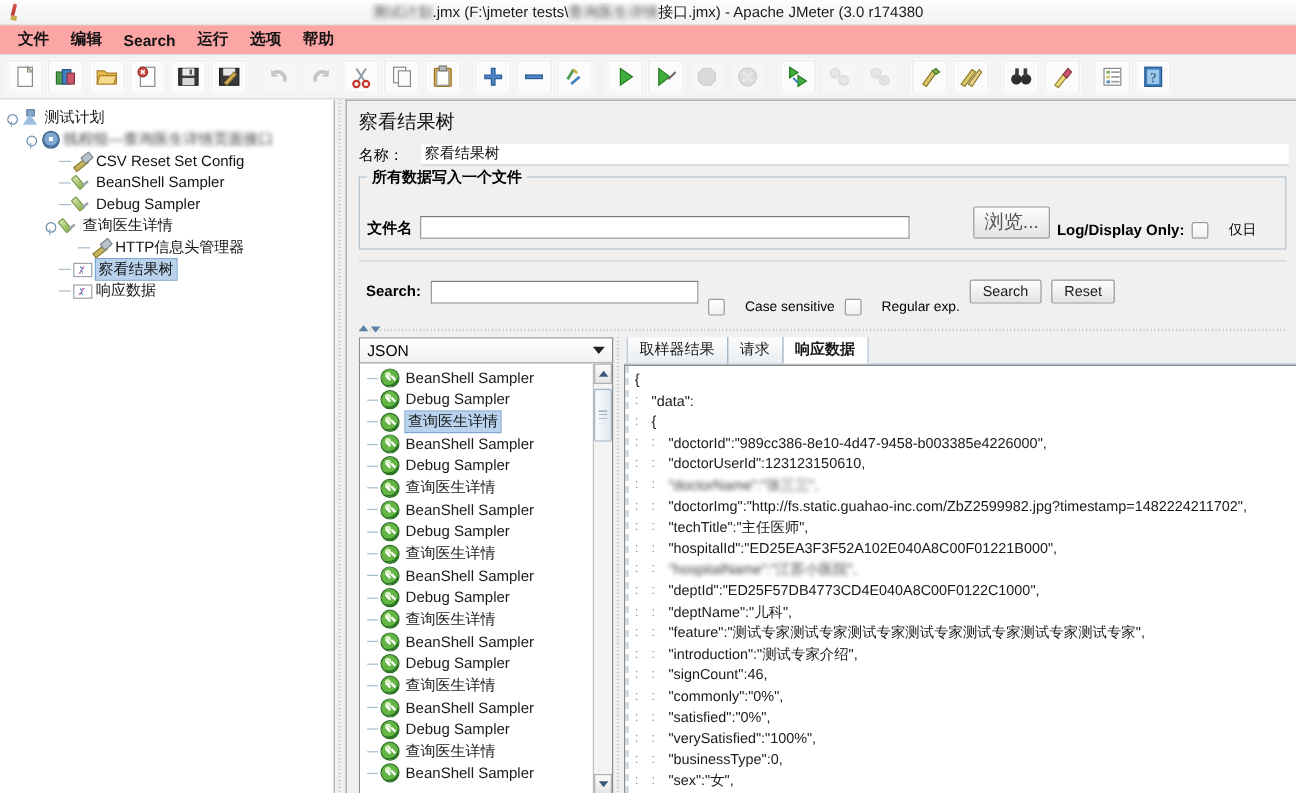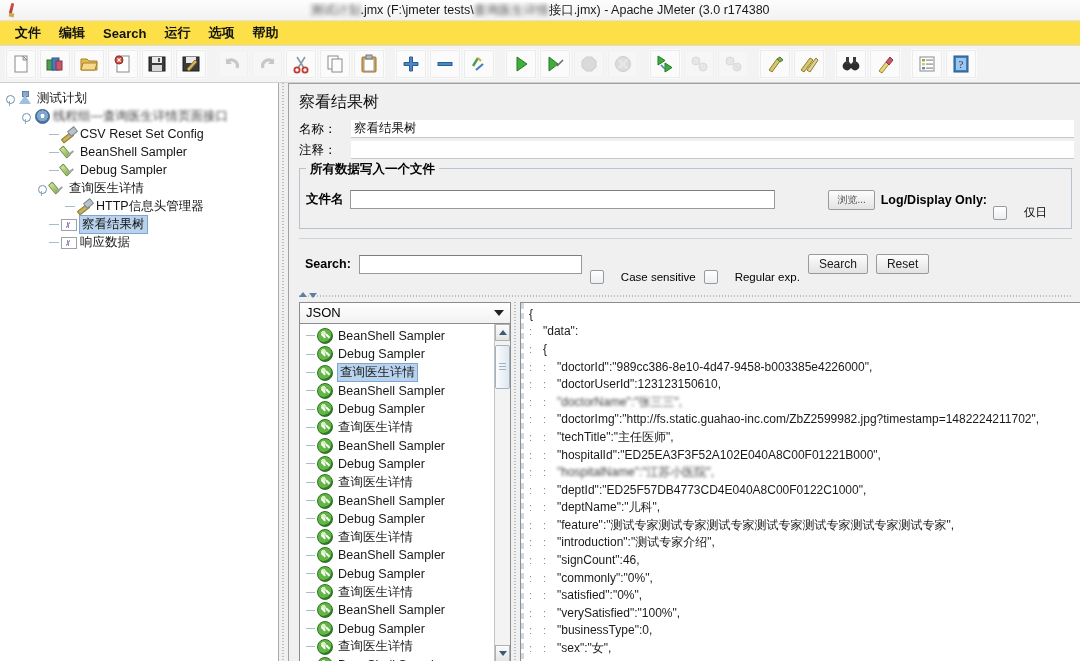--- a/index.html
+++ b/index.html
@@ -58,21 +58,21 @@
     color: #1a1a1a;
     white-space: nowrap;
     overflow: hidden;
   }
   .blur-sm { filter: blur(1.6px); opacity: .85; }
   .blur-md { filter: blur(2.2px); opacity: .8; }
 
   
   .menubar {
     height: 24px;
-    background: #fde047;
+    background: #fca5a5;
     display: flex;
     align-items: center;
     padding-left: 6px;
     border-bottom: 1px solid #dcdcdc;
   }
   .menubar .menu-item {
     padding: 3px 9px;
     font-size: 13px;
     font-weight: bold;
     color: #141414;
@@ -290,34 +290,34 @@
     padding: 10px 24px 8px 6px;
   }
   .group > .gtitle {
     position: absolute;
     top: -8px; left: 6px;
     background: #f0f0f0;
     padding: 0 4px;
     font-weight: bold;
     font-size: 12.5px;
   }
-  .group .grow { display: flex; align-items: center; gap: 6px; }
+  .group .grow { display: flex; align-items: flex-end; gap: 6px; }
   .group .grow .glabel { font-weight: bold; font-size: 12.5px; flex: 0 0 auto; }
 
   .btn {
     background: linear-gradient(#fdfdfd, #e3e3e3);
     border: 1px solid #9a9a9a;
     border-radius: 2px;
     font-size: 12px;
     padding: 2px 10px;
     color: #1a1a1a;
     white-space: nowrap;
     flex: 0 0 auto;
   }
-  .btn.small { font-size: 10px; padding: 2px 8px; color: #555; margin-left: 47px; }
+  .btn.small { font-size: 16px; padding: 2px 8px; color: #555; margin-left: 47px; }
 
   .chk {
     display: inline-flex;
     align-items: center;
     gap: 17px;
     font-size: 11.5px;
     flex: 0 0 auto;
     white-space: nowrap;
     margin-top: 26px;
   }
@@ -833,24 +833,20 @@
 
   <div class="right-pane">
 
     <div class="panel-title">察看结果树</div>
 
     <div class="field-row">
       <div class="flabel">名称：</div>
       <div class="txt plain">察看结果树</div>
     </div>
 
-    <div class="field-row">
-      <div class="flabel">注释：</div>
-      <div class="txt plain"></div>
-    </div>
 
     <div class="group">
       <div class="gtitle">所有数据写入一个文件</div>
       <div class="grow">
         <div class="glabel">文件名</div>
         <div class="txt"></div>
         <div class="btn small">浏览...</div>
         <div class="glabel">Log/Display Only:</div>
         <div class="chk">
           <span class="box"></span>
@@ -996,20 +992,25 @@
             <div class="sarrow dn">
                 <span class="tri"></span>
               </div>
           </div>
         </div>
       </div>
 
       <div class="res-splitter"></div>
 
       <div class="res-right">
+        <div class="tabstrip" id="tabs">
+            <div class="tab">取样器结果</div>
+            <div class="tab">请求</div>
+            <div class="tab active">响应数据</div>
+          </div>
         <div class="json-view">
           <div class="json-gutter"></div>
           <div class="json-body" id="json">
               <div class="jline">
                 <span class="jtext">{</span>
               </div>
               <div class="jline">
                 <span class="jdot">:</span>
                 <span class="jtext">"data":</span>
               </div>

